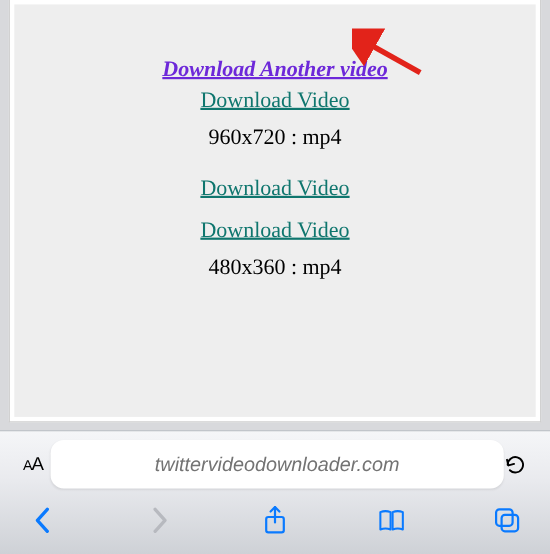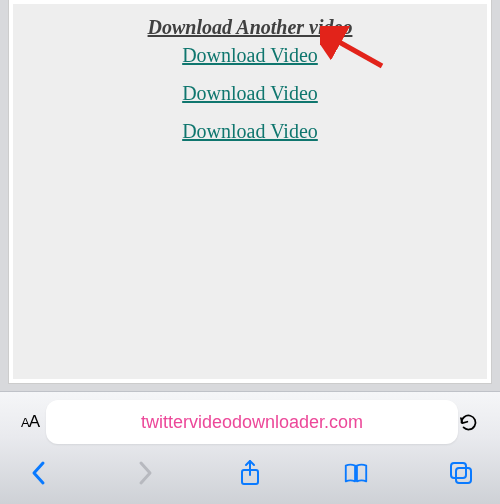--- a/index.html
+++ b/index.html
@@ -25,25 +25,26 @@
       height: 100%;
       padding: 10px 4px;
       font-family: "Times New Roman", Georgia, serif;
       text-align: center;
       color: #000;
       font-size: 20px;
       line-height: 1.3;
     }
     .top-link {
       display: block;
-      color: #404040;
+      color: #6d28d9;
       font-weight: bold;
       font-style: italic;
       font-size: 20px;
       margin-bottom: 2px;
+      margin-top: 36px;
     }
     .dl-link {
       display: block;
       color: #0f766e;
       text-decoration: underline;
       font-size: 20px;
       margin-top: 0;
       margin-bottom: 8px;
     }
     .res {
@@ -84,23 +85,24 @@
     }
     .aA .small { font-size: 13px; }
     .urlbar {
       flex: 1;
       background: #fff;
       border-radius: 12px;
       height: 44px;
       display: flex;
       align-items: center;
       justify-content: center;
-      color: #ec4899;
+      color: #737373;
       font-size: 18px;
       box-shadow: 0 1px 2px rgba(0,0,0,0.08);
+      font-style: italic;
     }
     .reload {
       width: 28px;
       text-align: center;
       color: #000;
     }
     .tool-row {
       display: flex;
       align-items: center;
       justify-content: space-between;
@@ -117,28 +119,30 @@
   </style>
 </head>
 <body>
 
 <div class="page-frame">
   <div class="content">
     <a class="top-link" href="#">Download Another video</a>
 
     <div class="section">
       <a class="dl-link" href="#">Download Video</a>
+      <span class="res">960x720 : mp4</span>
     </div>
 
     <div class="section">
       <a class="dl-link" href="#">Download Video</a>
     </div>
 
     <div class="section">
       <a class="dl-link" href="#">Download Video</a>
+      <span class="res">480x360 : mp4</span>
     </div>
   </div>
 </div>
 
 <svg class="arrow" width="70" height="50">
   <defs>
     <marker id="ahead" markerWidth="8" markerHeight="8" refX="2" refY="4" orient="auto">
       <polygon points="0,0 8,4 0,8" fill="#e2231a"></polygon>
     </marker>
   </defs>

